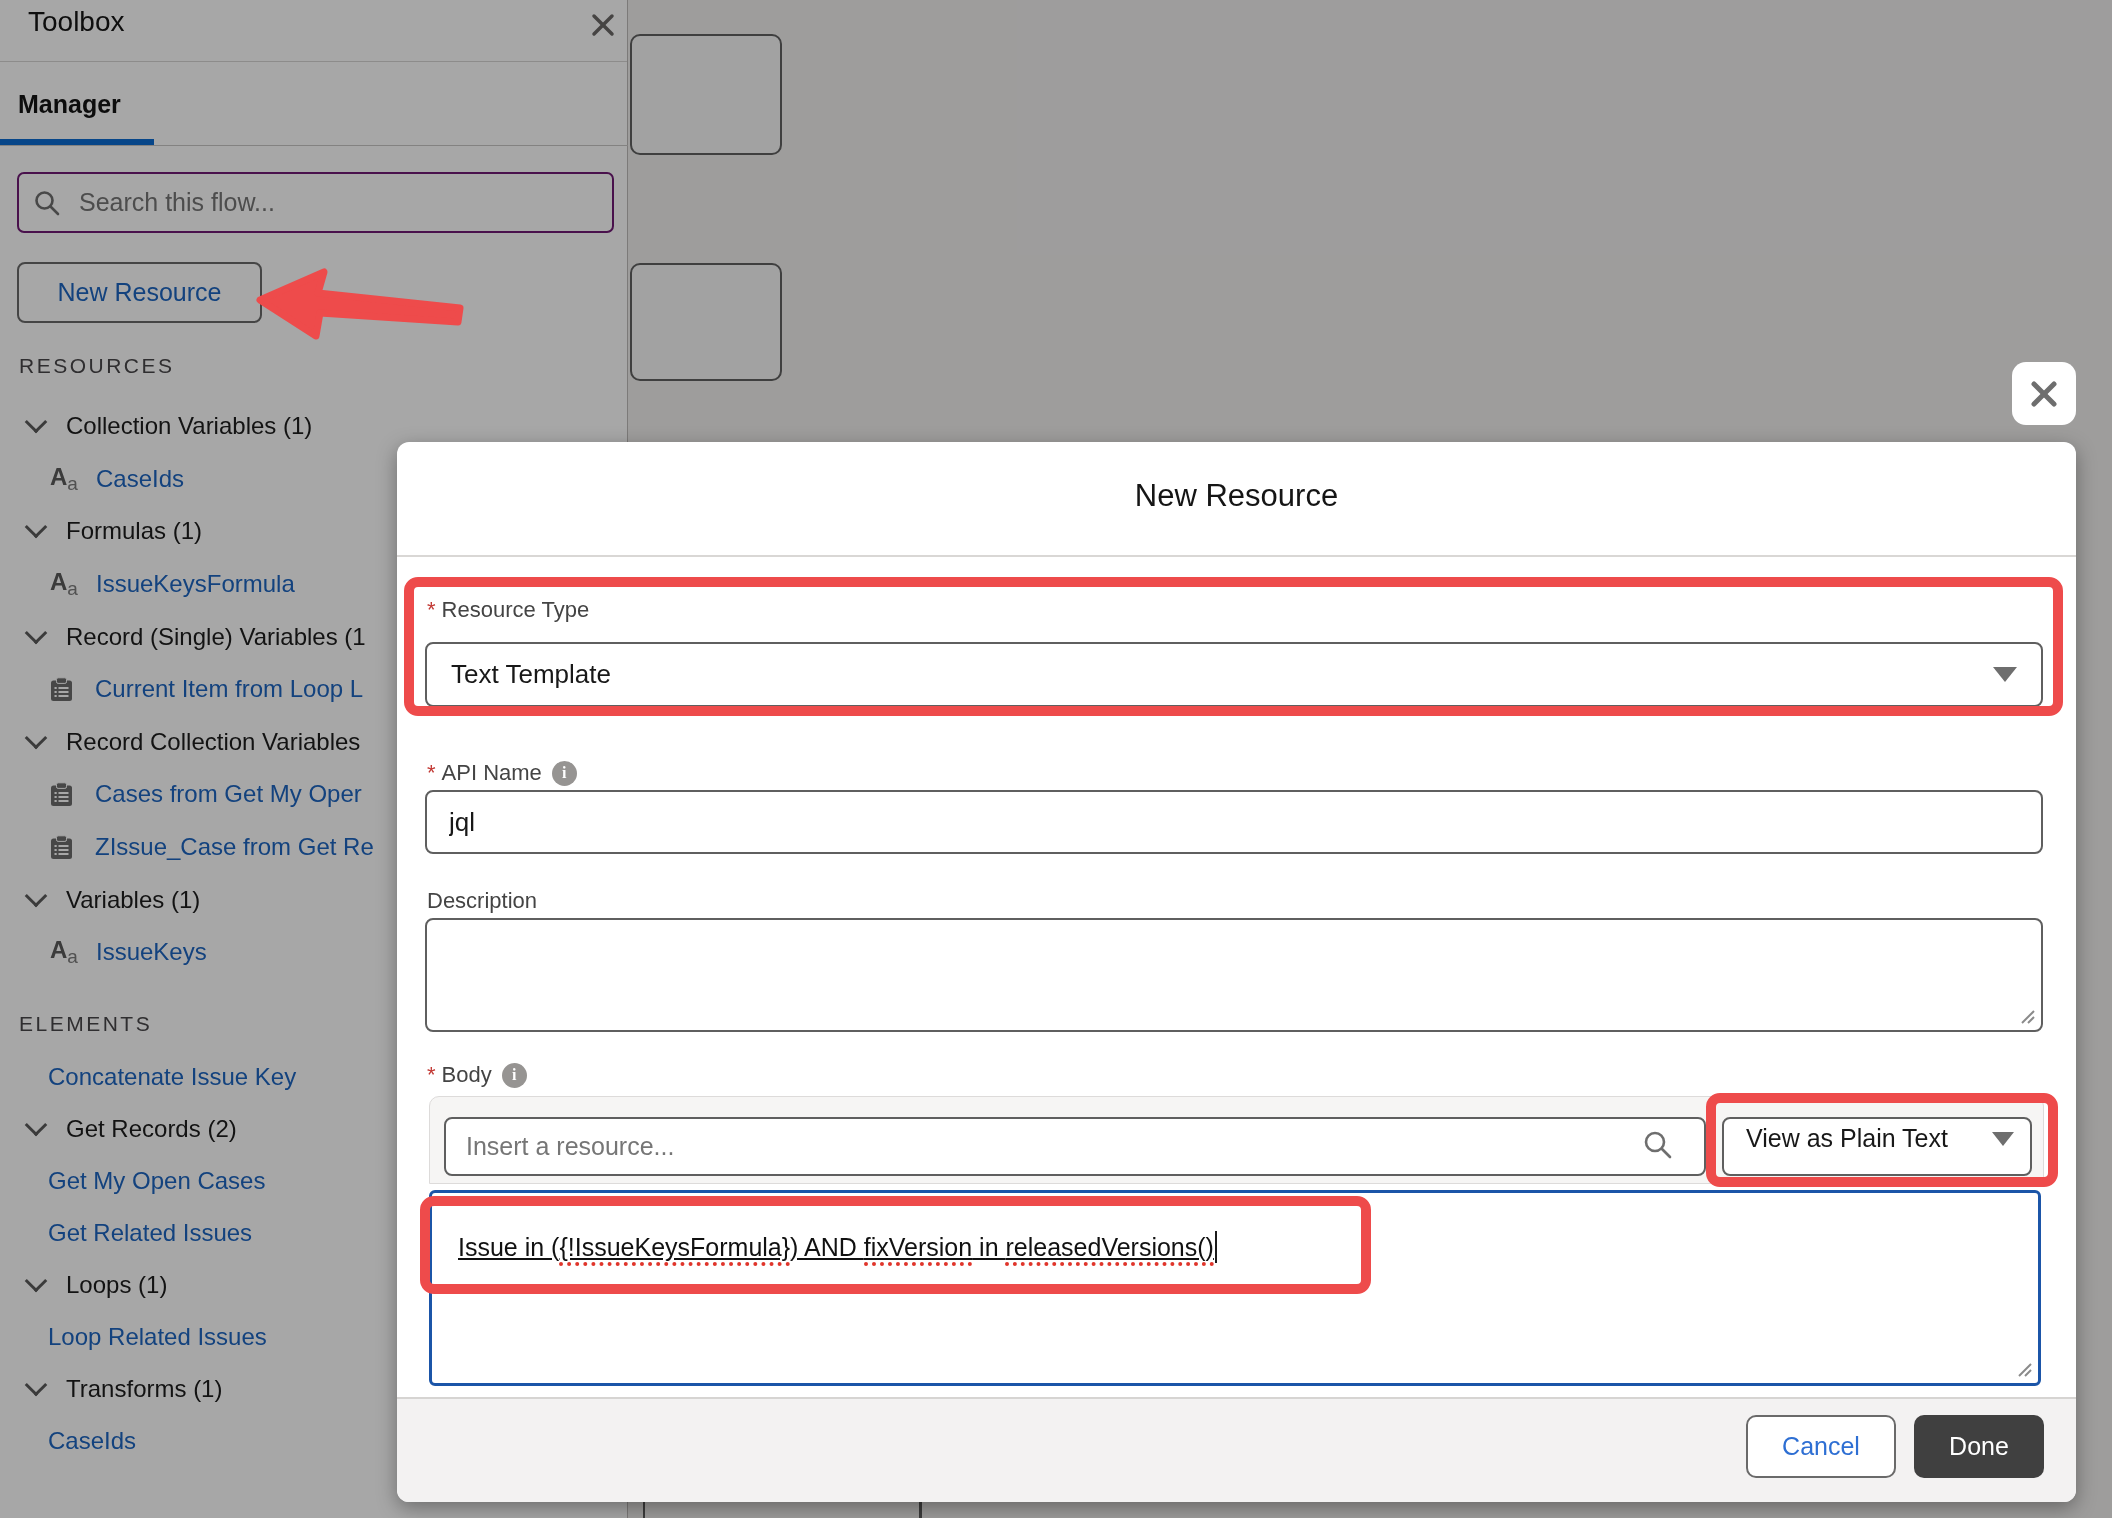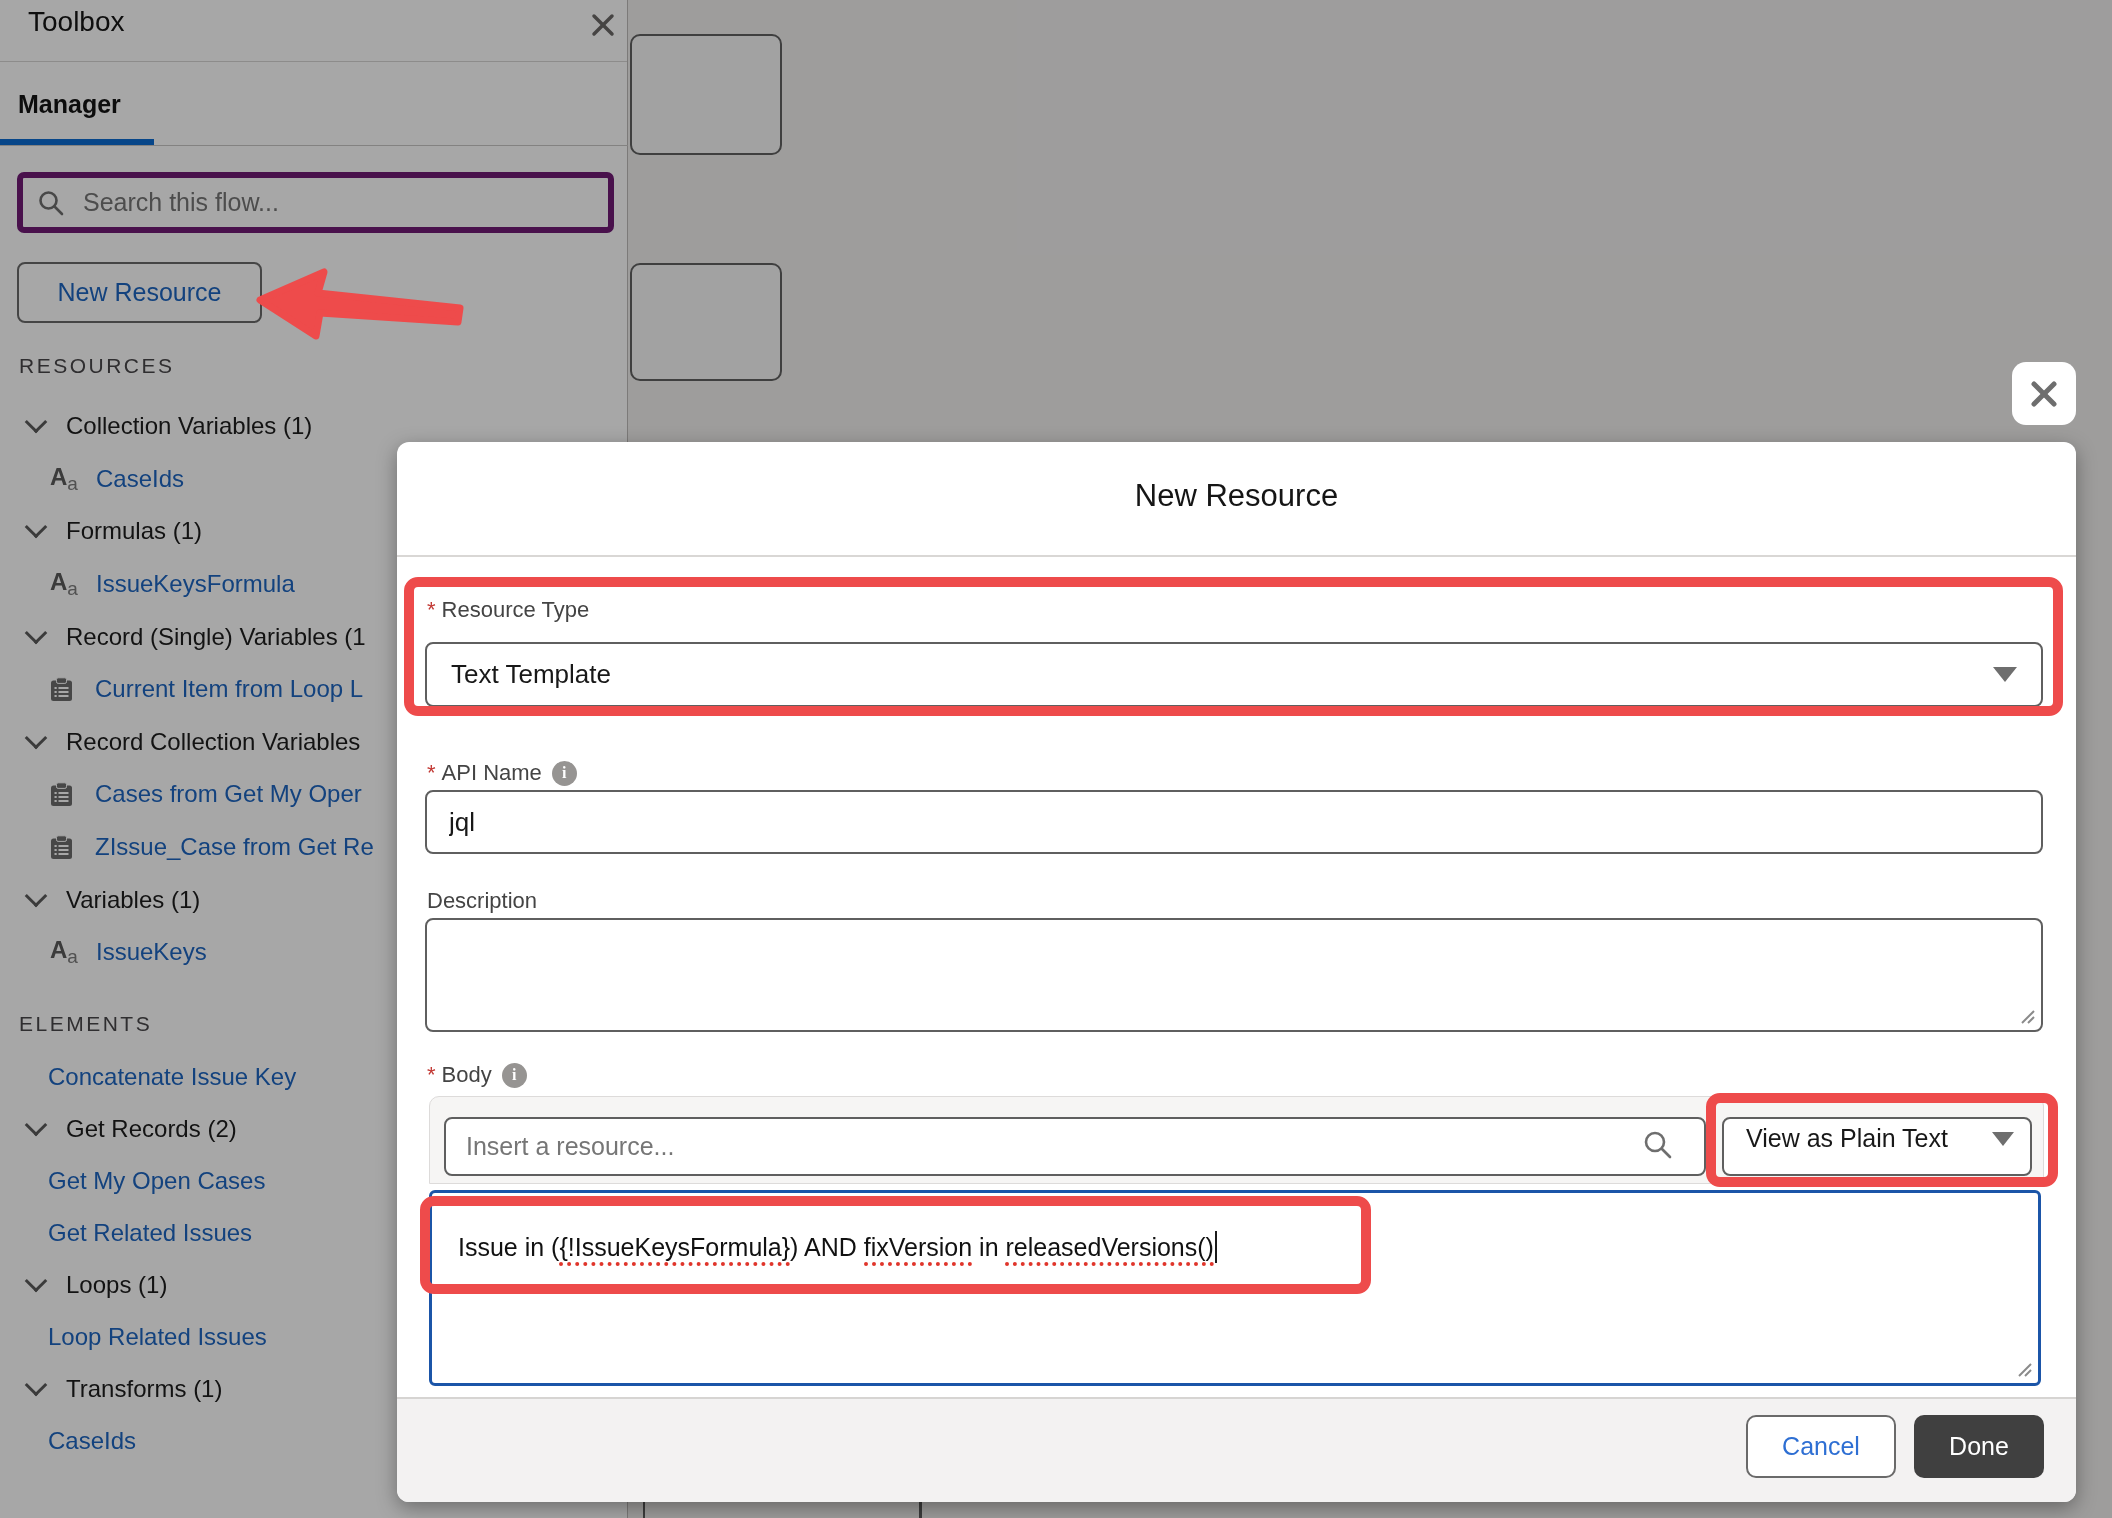--- a/index.html
+++ b/index.html
@@ -18,21 +18,21 @@
 
   
   .toolbox{position:absolute;left:0;top:0;width:628px;height:1518px;background:#ffffff;
            border-right:1px solid #bdbbb9;box-sizing:border-box;z-index:1;}
   .tb-header{position:absolute;left:0;top:0;width:100%;height:62px;border-bottom:1px solid #d8d6d4;box-sizing:border-box;}
   .tb-title{position:absolute;left:28px;top:6px;font-size:28px;color:#161616;}
   .tb-close{position:absolute;left:588px;top:10px;width:30px;height:30px;cursor:pointer;background:none;border:none;padding:0;}
   .tb-tab{position:absolute;left:18px;top:90px;font-size:25px;font-weight:bold;color:#141414;}
   .tab-underline{position:absolute;left:0;top:139px;width:154px;height:7px;background:#0b6bd1;}
   .tab-divider{position:absolute;left:0;top:145px;width:628px;height:1px;background:#c9c7c5;}
-  .searchbox{position:absolute;left:17px;top:172px;width:597px;height:61px;border:6px solid #701a75;
+  .searchbox{position:absolute;left:17px;top:172px;width:597px;height:61px;border:2px solid #701a75;
              border-radius:7px;background:#fff;box-sizing:border-box;display:flex;align-items:center;padding:0 14px;gap:16px;}
   .searchbox input{border:none;outline:none;font-size:25px;color:#3a3a3a;flex:1;background:transparent;
                    font-family:"Liberation Sans",sans-serif;}
   .searchbox input::placeholder{color:#767676;}
   .new-res-btn{position:absolute;left:17px;top:262px;width:245px;height:61px;border:2px solid #6a6a6a;
                border-radius:8px;background:#fff;font-size:25px;color:#1e66c1;cursor:pointer;
                font-family:"Liberation Sans",sans-serif;}
   .sec-label{position:absolute;left:19px;font-size:21px;letter-spacing:2.5px;color:#49474a;}
   .tree{position:absolute;left:0;width:628px;}
   .trow{display:flex;align-items:center;height:52.6px;position:relative;}
@@ -79,21 +79,21 @@
                 border-radius:8px;box-sizing:border-box;font-size:25px;color:#3a3a3a;padding:0 60px 0 20px;
                 font-family:"Liberation Sans",sans-serif;outline:none;background:#fff;}
   .insert-input::placeholder{color:#767676;}
   .insert-search-icon{position:absolute;left:1212px;top:32px;}
   .view-sel{right:11px;top:20px;width:310px;height:59px;padding:0 16px 16px 22px;}
   .view-sel .sel-text{font-size:25px;}
   .view-sel .tri{border-left-width:11px;border-right-width:11px;border-top-width:14px;margin-left:10px;}
   .body-area{position:absolute;left:32px;top:748px;width:1612px;height:196px;border:3px solid #1b55a8;
              border-radius:6px;box-sizing:border-box;background:#fff;font-size:25px;color:#111;
              padding:36px 20px 0 26px;line-height:36px;}
-  .seg{white-space:pre;}
+  .seg{white-space:pre;text-decoration:underline;}
   .seg.miss{border-bottom:4px dotted #e0352b;padding-bottom:1px;}
   .caret{display:inline-block;width:2px;height:32px;background:#1b1b1b;vertical-align:-7px;margin-left:1px;}
   .m-footer{position:absolute;left:0;top:955px;width:100%;height:105px;background:#f3f2f2;
             border-top:2px solid #d6d4d2;border-radius:0 0 12px 12px;box-sizing:border-box;}
   .btn{position:absolute;top:973px;height:63px;border-radius:10px;font-size:25px;cursor:pointer;
        font-family:"Liberation Sans",sans-serif;}
   .btn-cancel{left:1349px;width:150px;background:#fff;border:2px solid #6a6a6a;color:#2e6fd3;}
   .btn-done{left:1517px;width:130px;background:#404040;border:none;color:#fff;}
 
   

